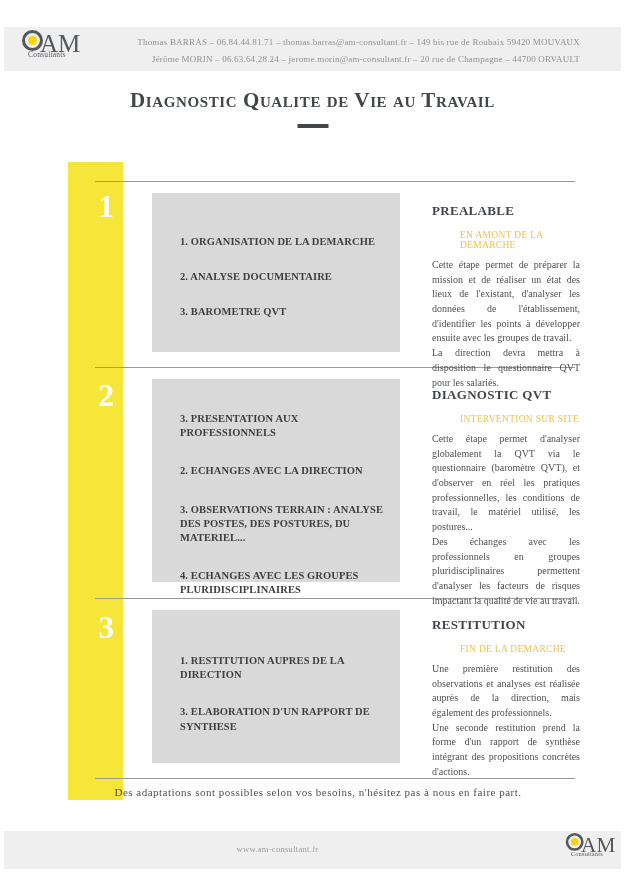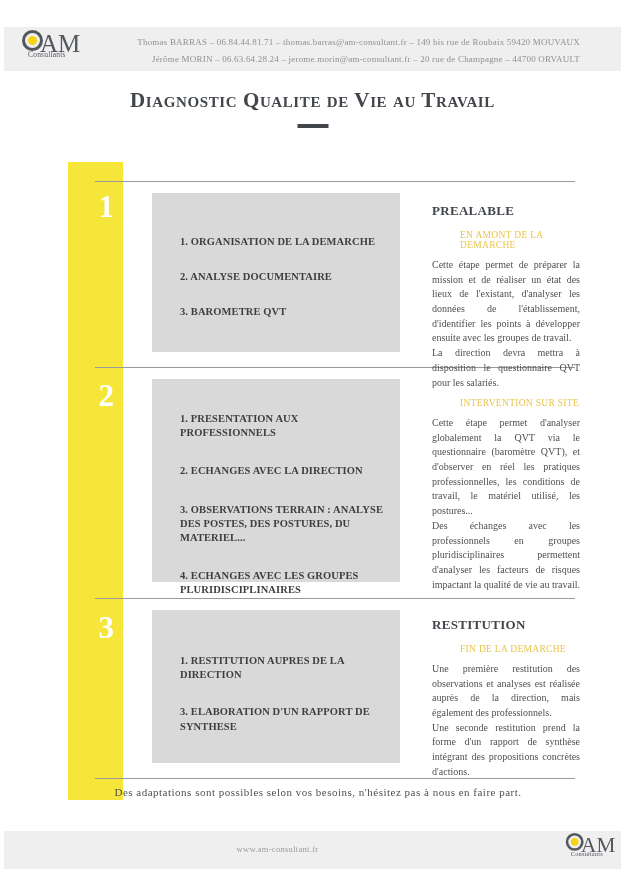--- a/index.html
+++ b/index.html
@@ -113,26 +113,27 @@
     <div class="sec-heading">PREALABLE</div>
     <div class="sec-subheading">EN AMONT DE LA DEMARCHE</div>
     <div class="sec-body">
       <p>Cette étape permet de préparer la mission et de réaliser un état des lieux de l'existant, d'analyser les données de l'établissement, d'identifier les points à développer ensuite avec les groupes de travail.</p>
       <p>La direction devra mettra à disposition le questionnaire QVT pour les salariés.</p>
     </div>
   </div>
 
   <div class="sec-number" style="top:380px;">2</div>
   <div class="gray-box" style="top:379px; height:203px; padding-top:33px;">
-    <div class="step-item" style="margin-bottom:24px;">1. PRESENTATION AUX PROFESSIONNELS</div>
+    <div class="step-item" style="margin-bottom:24px;">3. PRESENTATION AUX PROFESSIONNELS</div>
     <div class="step-item" style="margin-bottom:24px;">2. ECHANGES AVEC LA DIRECTION</div>
     <div class="step-item" style="margin-bottom:24px;">3. OBSERVATIONS TERRAIN : ANALYSE DES POSTES, DES POSTURES, DU MATERIEL...</div>
     <div class="step-item">4. ECHANGES AVEC LES GROUPES PLURIDISCIPLINAIRES</div>
   </div>
   <div class="right-col" style="top:387px;">
+    <div class="sec-heading">DIAGNOSTIC QVT</div>
     <div class="sec-subheading">INTERVENTION SUR SITE</div>
     <div class="sec-body">
       <p>Cette étape permet d'analyser globalement la QVT via le questionnaire (baromètre QVT), et d'observer en réel les pratiques professionnelles, les conditions de travail, le matériel utilisé, les postures...</p>
       <p>Des échanges avec les professionnels en groupes pluridisciplinaires permettent d'analyser les facteurs de risques impactant la qualité de vie au travail.</p>
     </div>
   </div>
 
   <div class="sec-number" style="top:612px;">3</div>
   <div class="gray-box" style="top:610px; height:153px; padding-top:44px;">
     <div class="step-item" style="margin-bottom:23px;">1. RESTITUTION AUPRES DE LA DIRECTION</div>

